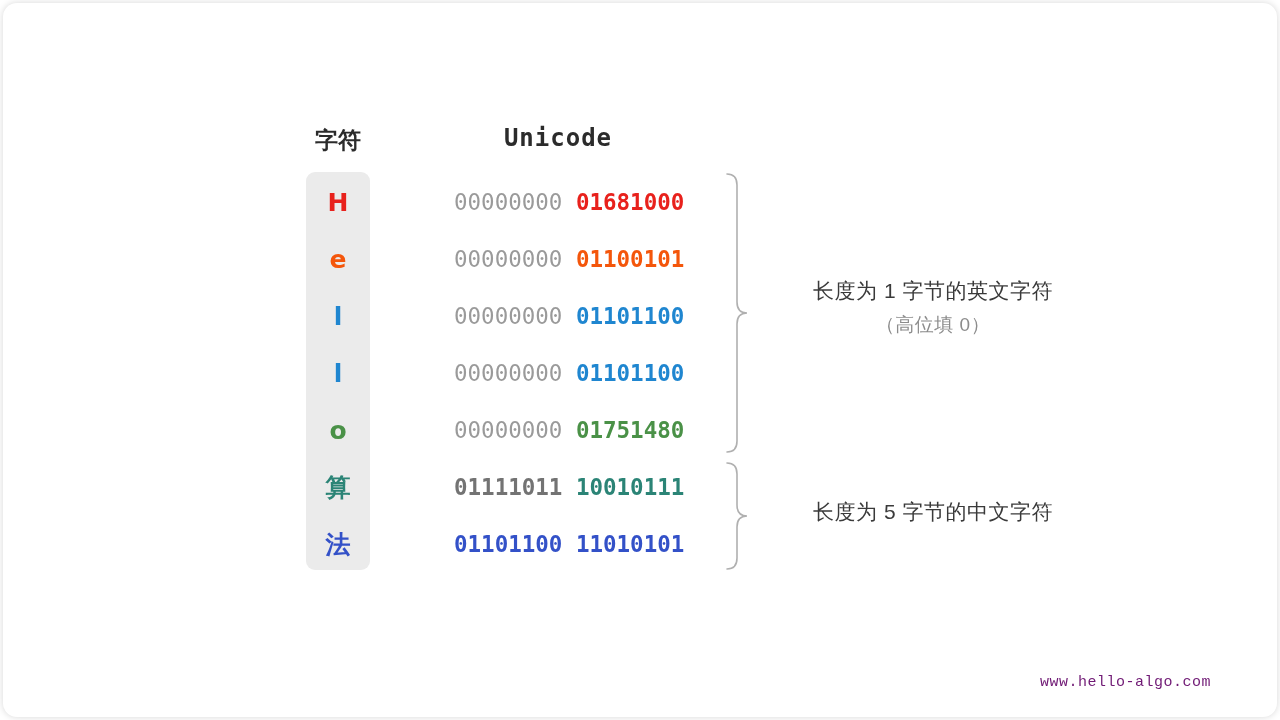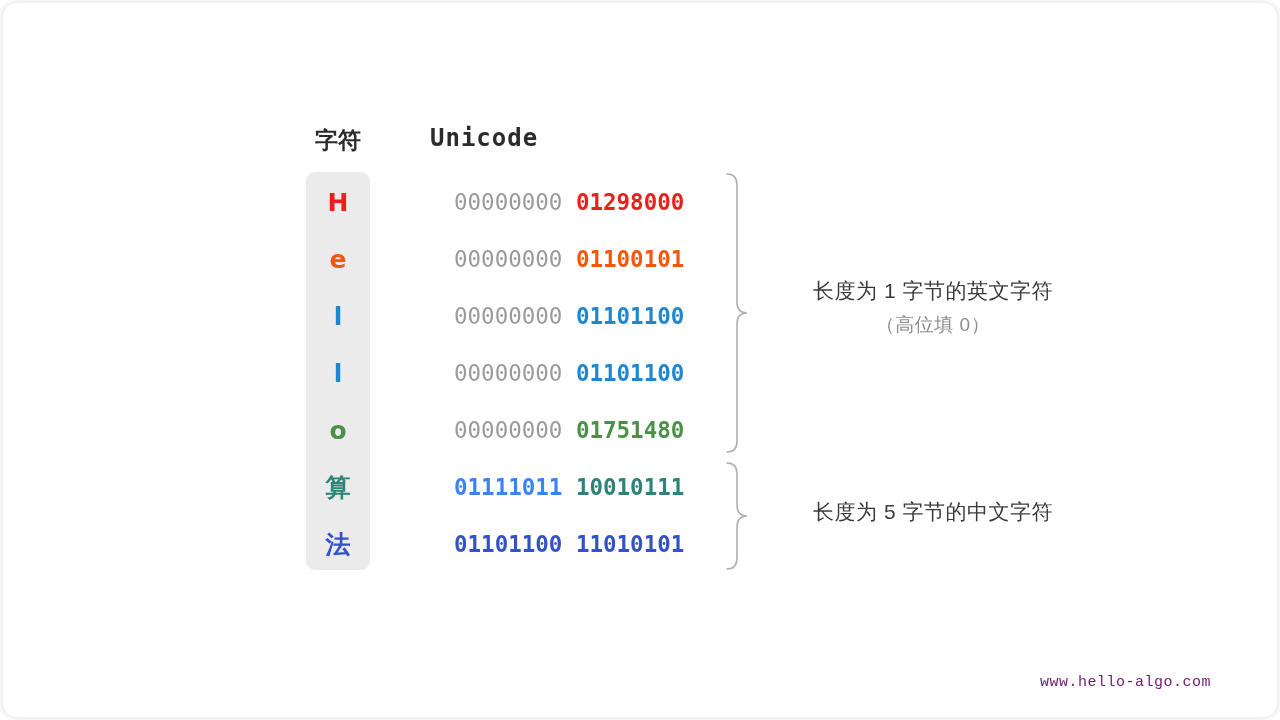--- a/index.html
+++ b/index.html
@@ -47,20 +47,21 @@
     top: 114px;
     width: 64px;
     text-align: center;
     font-size: 23px;
     font-family: "Liberation Sans", "DejaVu Sans", sans-serif;
   }
   .hdr-unicode {
     left: 427px;
     top: 113px;
     width: 256px;
+    text-align: center;
     font-size: 24px;
     font-family: "DejaVu Sans Mono", "Liberation Mono", monospace;
     letter-spacing: 1px;
   }
 
   
   .char-strip {
     position: absolute;
     left: 303px;
     top: 161px;
@@ -153,41 +154,41 @@
   <div class="stage">
 
     <div class="hdr hdr-char">字符</div>
     <div class="hdr hdr-unicode">Unicode</div>
 
     <div class="char-strip"></div>
 
     <div id="rows-host">
         <div class="row" style="top: 163px;">
           <div class="ch" style="color: rgb(232, 33, 28);">H</div>
-          <div class="bits"><span class="hi">00000000</span><span> </span><span class="lo" style="color: rgb(232, 33, 28);">01298000</span></div>
+          <div class="bits"><span class="hi">00000000</span><span> </span><span class="lo" style="color: rgb(232, 33, 28);">01681000</span></div>
         </div>
         <div class="row" style="top: 220px;">
           <div class="ch" style="color: rgb(244, 86, 11);">e</div>
           <div class="bits"><span class="hi">00000000</span><span> </span><span class="lo" style="color: rgb(244, 86, 11);">01100101</span></div>
         </div>
         <div class="row" style="top: 277px;">
           <div class="ch" style="color: rgb(31, 134, 208);">l</div>
           <div class="bits"><span class="hi">00000000</span><span> </span><span class="lo" style="color: rgb(31, 134, 208);">01101100</span></div>
         </div>
         <div class="row" style="top: 334px;">
           <div class="ch" style="color: rgb(31, 134, 208);">l</div>
           <div class="bits"><span class="hi">00000000</span><span> </span><span class="lo" style="color: rgb(31, 134, 208);">01101100</span></div>
         </div>
         <div class="row" style="top: 391px;">
           <div class="ch" style="color: rgb(74, 145, 71);">o</div>
           <div class="bits"><span class="hi">00000000</span><span> </span><span class="lo" style="color: rgb(74, 145, 71);">01751480</span></div>
         </div>
         <div class="row" style="top: 448px;">
           <div class="ch" style="color: rgb(43, 132, 118);">算</div>
-          <div class="bits"><span class="hi hi-b" style="color: #3b82f6;">01111011</span><span> </span><span class="lo" style="color: rgb(43, 132, 118); margin-top: 35px;">10010111</span></div>
+          <div class="bits"><span class="hi hi-b" style="color: #737373;">01111011</span><span> </span><span class="lo" style="color: rgb(43, 132, 118); margin-top: 35px;">10010111</span></div>
         </div>
         <div class="row" style="top: 505px;">
           <div class="ch" style="color: rgb(51, 81, 200);">法</div>
           <div class="bits"><span class="hi hi-b" style="color: rgb(51, 81, 200);">01101100</span><span> </span><span class="lo" style="color: rgb(51, 81, 200);">11010101</span></div>
         </div>
       </div>
 
     <div id="annots-host">
         <svg class="brace" width="26" height="280" viewBox="0 0 26 280" style="left: 722px; top: 162px;">
           <path d="M 2 1 Q 12 1 12 12 L 12 129 Q 12 140 22 140 Q 12 140 12 151 L 12 268 Q 12 279 2 279" fill="none" stroke="#b0b0b0" stroke-width="1.6" stroke-linecap="round"></path>

